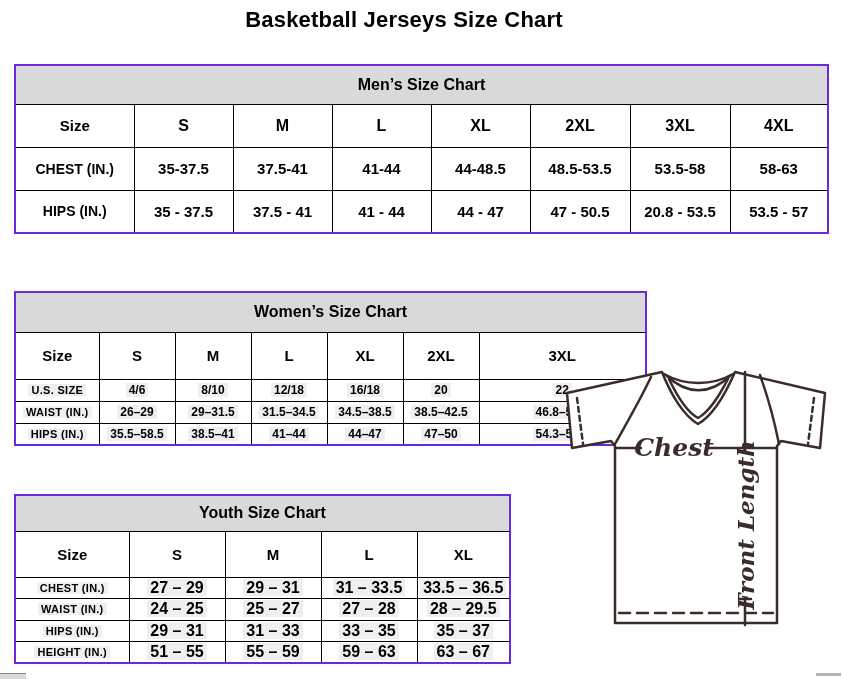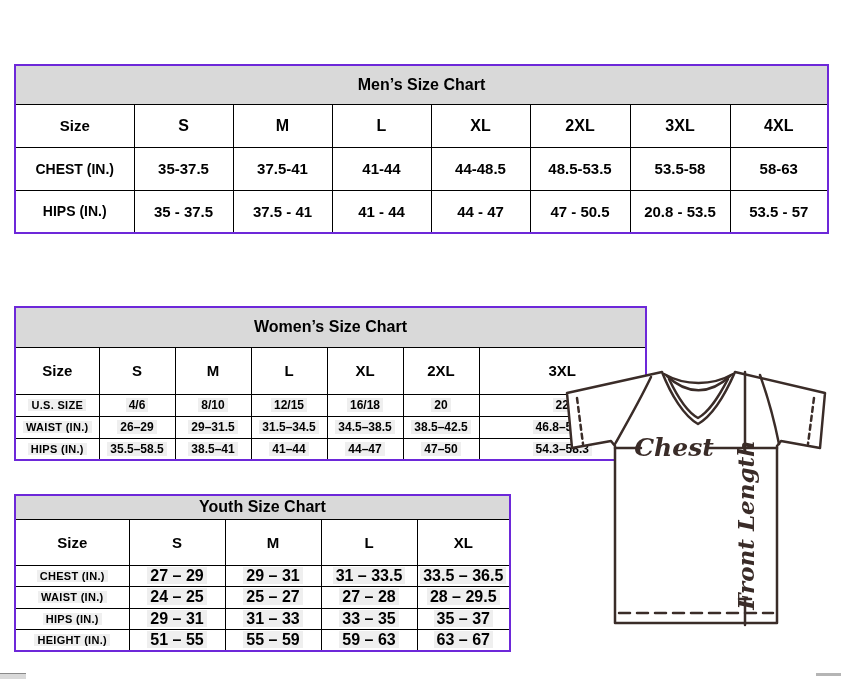--- a/index.html
+++ b/index.html
@@ -20,30 +20,30 @@
   
   .men   { left:14px; top:64px;  width:815px; }
   .men tr.band-row   { height:39px; }
   .men tr.size-row   { height:43px; }
   .men tr.size-row th { font-size:16px; }
   .men tr.size-row th:first-child { font-size:15px; }
   .men tr.data-row   { height:43px; }
   .men tr.data-row td { font-size:15px; }
   .men tr.data-row td.rowlab { font-size:14px; }
   
-  .women { left:14px; top:306px; width:633px; }
+  .women { left:14px; top:291px; width:633px; }
   .women tr.band-row { height:40px; }
   .women tr.size-row { height:47px; }
   .women tr.size-row th { font-size:15px; }
   .women tr.data-row { height:22px; }
   .women tr.data-row td { font-size:12px; }
   .women tr.data-row td.rowlab { font-size:11px; letter-spacing:0.3px; }
   
   .youth { left:14px; top:494px; width:497px; }
-  .youth tr.band-row { height:24px; }
+  .youth tr.band-row { height:36px; }
   .youth tr.size-row { height:46px; }
   .youth tr.size-row th { font-size:15px; }
   .youth tr.data-row { height:21.5px; }
   .youth tr.data-row td { font-size:16px; }
   .youth tr.data-row td.rowlab { font-size:11px; letter-spacing:0.3px; }
   .hl { background:#efefef; padding:0 3px; }
   
   .jersey { position:absolute; left:563px; top:362px; width:268px; height:300px; }
   .jersey text {
     font-family:"DejaVu Serif","Liberation Serif",serif;
@@ -53,20 +53,21 @@
   .frag-left  { position:absolute; left:0;   top:673px; width:26px; height:6px;
                 background:#d9d9d9; border-top:1px solid #8a8a8a; }
   .frag-right { position:absolute; left:816px; top:673px; width:25px; height:3px;
                 background:#b5b5b5; }
 </style>
 </head>
 <body>
 
 <div class="page">
 
+  <div class="title">Basketball Jerseys Size Chart</div>
 
   <table class="men">
     <colgroup>
       <col style="width:119px">
         <col style="width:99px">
         <col style="width:99px">
         <col style="width:99px">
       <col style="width:99px">
         <col style="width:100px">
         <col style="width:100px">
@@ -129,21 +130,21 @@
       <th>M</th>
       <th>L</th>
       <th>XL</th>
       <th>2XL</th>
       <th>3XL</th>
     </tr>
     <tr class="data-row">
       <td class="rowlab"><span class="hl">U.S. SIZE</span></td>
       <td><span class="hl">4/6</span></td>
       <td><span class="hl">8/10</span></td>
-      <td><span class="hl">12/15</span></td>
+      <td><span class="hl">12/18</span></td>
       <td><span class="hl">16/18</span></td>
       <td><span class="hl">20</span></td>
       <td><span class="hl">22</span></td>
     </tr>
     <tr class="data-row">
       <td class="rowlab"><span class="hl">WAIST (IN.)</span></td>
       <td><span class="hl">26–29</span></td>
       <td><span class="hl">29–31.5</span></td>
       <td><span class="hl">31.5–34.5</span></td>
       <td><span class="hl">34.5–38.5</span></td>

